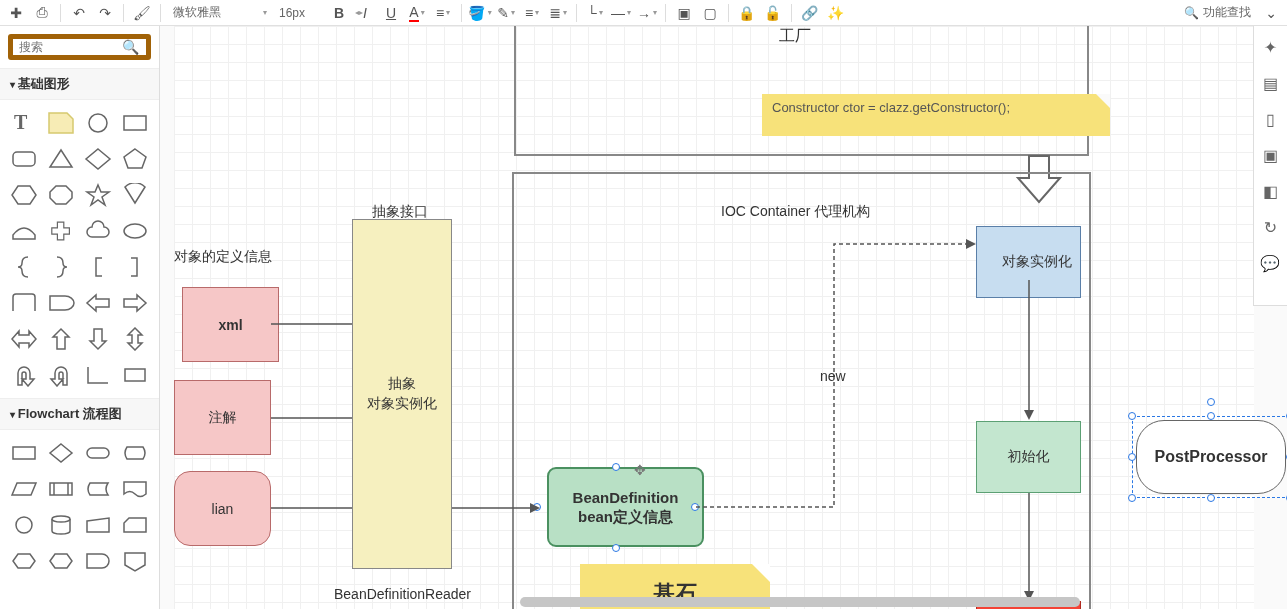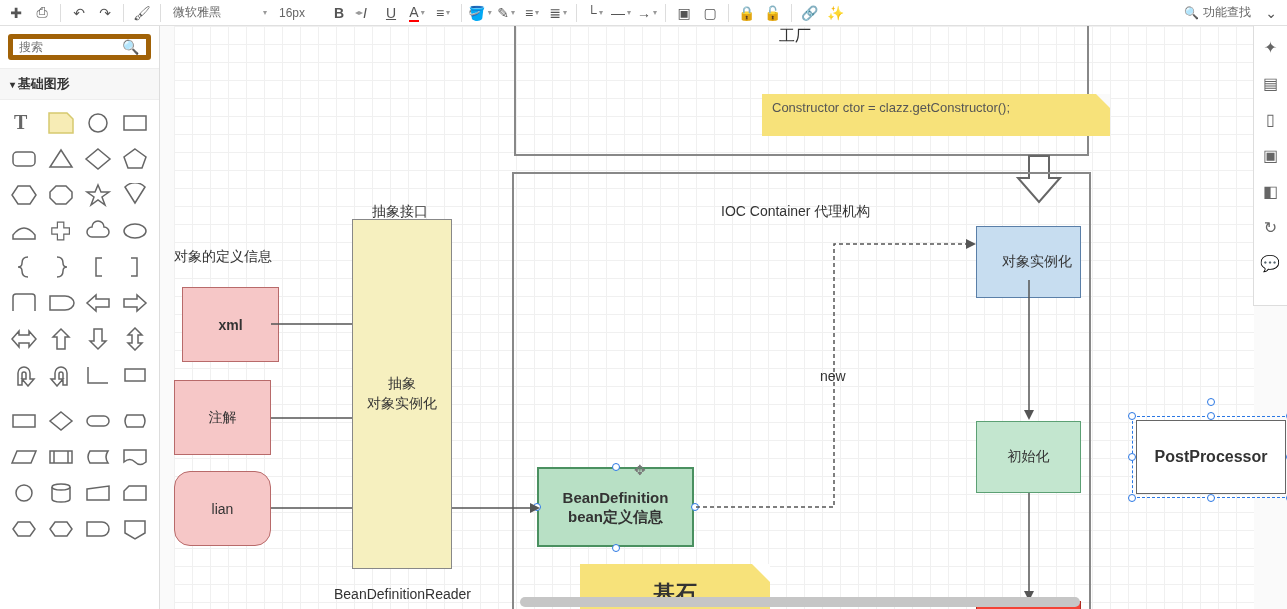--- a/index.html
+++ b/index.html
@@ -577,20 +577,21 @@
         <svg>
           <path d="M4 4 L4 20 L24 20"></path>
         </svg>
       </div>
     <div class="shape-cell">
         <svg>
           <rect x="4" y="6" width="20" height="12"></rect>
         </svg>
       </div>
   </div>
+  <div class="cat-header">Flowchart 流程图</div>
   <div class="shape-grid">
     <div class="shape-cell">
         <svg>
           <rect x="3" y="6" width="22" height="12"></rect>
         </svg>
       </div>
     <div class="shape-cell">
         <svg>
           <path d="M14 3 L25 12 L14 21 L3 12 Z"></path>
         </svg>
@@ -708,21 +709,21 @@
     <div class="node pink-box" style="left:0;top:445px;border-radius:16px;">
         <span>lian</span>
       </div>
 
     <div class="node yellow-tall" style="left:178px;top:193px;">
       <span>抽象</span>
       <span>对象实例化</span>
     </div>
     <div class="txt-label" style="left:160px;top:560px;">BeanDefinitionReader</div>
 
-    <div class="node green-sel" style="left:363px;top:441px;">
+    <div class="node green-sel" style="left:373px;top:441px;border-radius:9px;">
       <div>
         <div>BeanDefinition</div>
         <div>bean定义信息</div>
       </div>
     </div>
     <div class="sel-handle" style="left:438px;top:437px;"></div>
     <div class="sel-handle" style="left:438px;top:518px;"></div>
     <div class="sel-handle" style="left:359px;top:477px;"></div>
     <div class="sel-handle" style="left:517px;top:477px;"></div>
     <div class="move-cursor" style="left:460px;top:436px;">✥</div>
@@ -731,21 +732,21 @@
         <span>对象实例化</span>
       </div>
 
     <div class="node green-box" style="left:802px;top:395px;width:105px;height:72px;">
         <span>初始化</span>
       </div>
 
     <div class="node red-box" style="left:802px;top:575px;"></div>
 
     <div class="sel-dashed" style="left:958px;top:390px;width:158px;height:82px;"></div>
-    <div class="node white-box" style="left:962px;top:394px;">
+    <div class="node white-box" style="left:962px;top:394px;border-radius:28px;">
         <span>PostProcessor</span>
       </div>
     <div class="sel-handle" style="left:1033px;top:372px;"></div>
     <div class="sel-handle" style="left:954px;top:386px;"></div>
     <div class="sel-handle" style="left:1033px;top:386px;"></div>
     <div class="sel-handle" style="left:1112px;top:386px;"></div>
     <div class="sel-handle" style="left:954px;top:427px;"></div>
     <div class="sel-handle" style="left:1112px;top:427px;"></div>
     <div class="sel-handle" style="left:954px;top:468px;"></div>
     <div class="sel-handle" style="left:1033px;top:468px;"></div>

